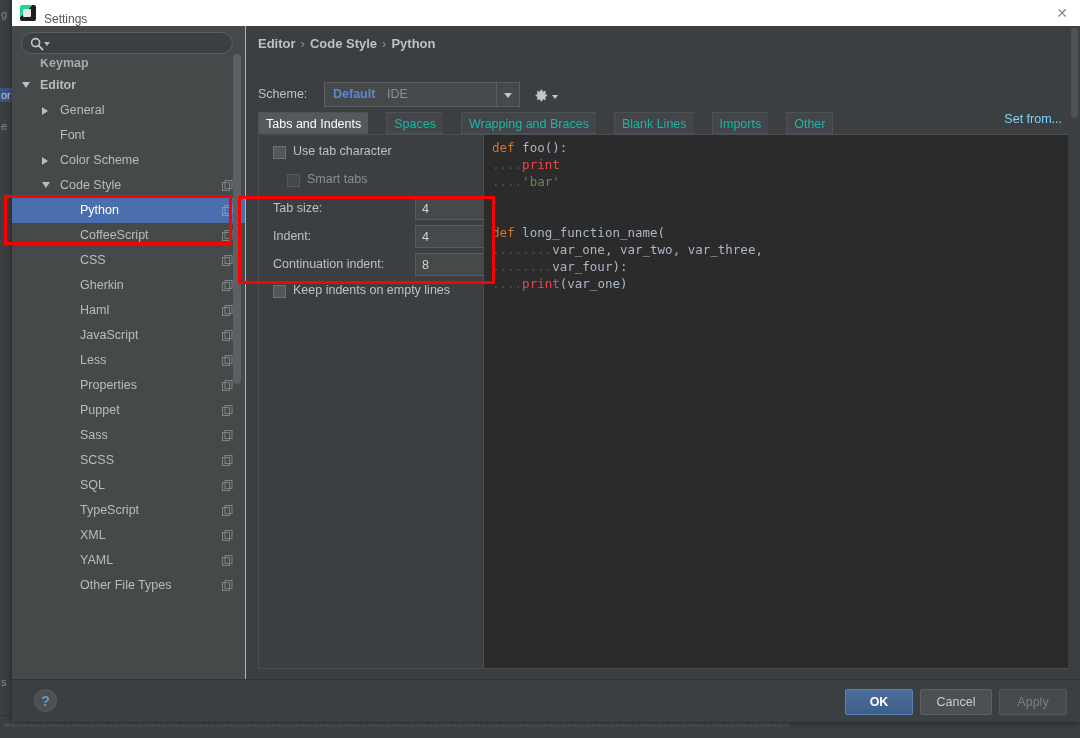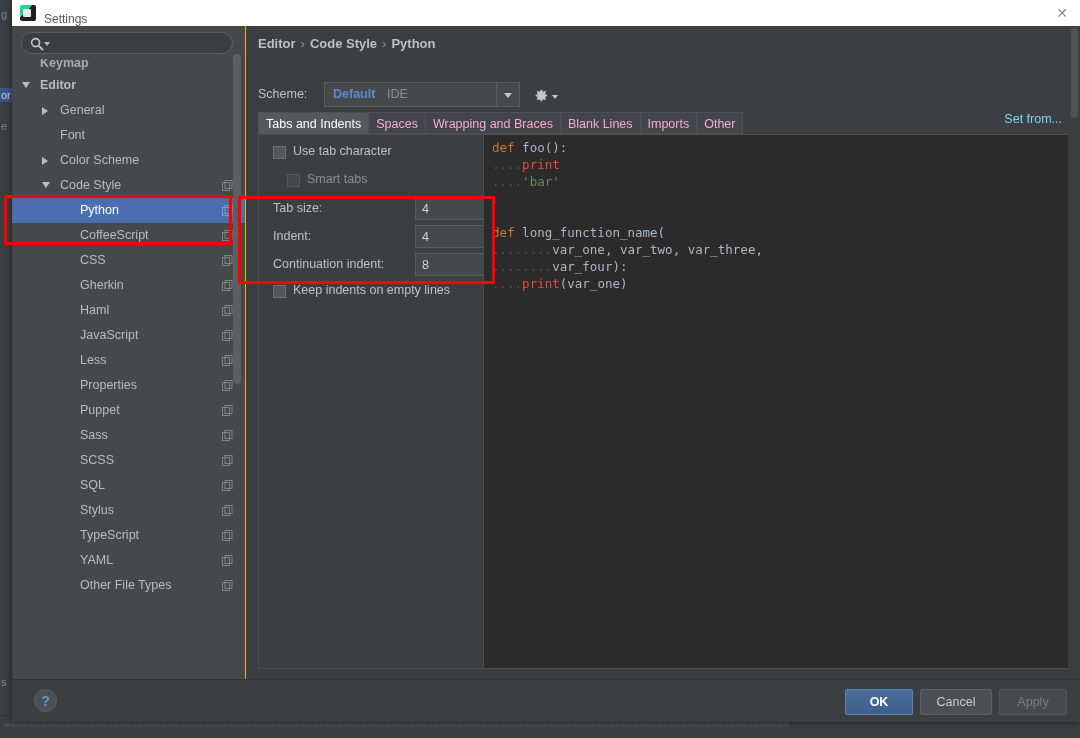--- a/index.html
+++ b/index.html
@@ -273,27 +273,28 @@
     font-size: 12.5px;
     color: #7dd3fc;
     cursor: pointer;
   }
 
   
   .tabs {
     position: absolute; left: 12px; top: 86px;
     height: 22px;
     display: flex;
+    gap: 18px;
   }
   .tab {
     height: 22px;
     line-height: 22px;
     padding: 0 7px;
     font-size: 12.5px;
-    color: #f9a8d4;
+    color: #14b8a6;
     background: #42464a;
     border: 1px solid #4e5255;
     border-right: 0;
     box-sizing: border-box;
     white-space: nowrap;
   }
   .tab:last-child { border-right: 1px solid #4e5255; }
   .tab.active {
     background: #55595c;
     color: #ffffff;
@@ -582,28 +583,28 @@
               </svg>
             </div>
             <div class="tree-row">
               <span class="label" style="left: 68px;">SQL</span>
               <svg class="copy-ico" viewBox="0 0 11 11">
                 <rect x="0.5" y="2.5" width="7" height="8" fill="none" stroke="#cfd3d5"></rect>
                 <rect x="3" y="0.5" width="7" height="8" fill="none" stroke="#cfd3d5"></rect>
               </svg>
             </div>
             <div class="tree-row">
-              <span class="label" style="left: 68px;">Stylus</span>
-              <svg class="copy-ico" viewBox="0 0 11 11">
-                <rect x="0.5" y="2.5" width="7" height="8" fill="none" stroke="#cfd3d5"></rect>
-                <rect x="3" y="0.5" width="7" height="8" fill="none" stroke="#cfd3d5"></rect>
-              </svg>
-            </div>
-            <div class="tree-row">
               <span class="label" style="left: 68px;">TypeScript</span>
+              <svg class="copy-ico" viewBox="0 0 11 11">
+                <rect x="0.5" y="2.5" width="7" height="8" fill="none" stroke="#cfd3d5"></rect>
+                <rect x="3" y="0.5" width="7" height="8" fill="none" stroke="#cfd3d5"></rect>
+              </svg>
+            </div>
+            <div class="tree-row">
+              <span class="label" style="left: 68px;">XML</span>
               <svg class="copy-ico" viewBox="0 0 11 11">
                 <rect x="0.5" y="2.5" width="7" height="8" fill="none" stroke="#cfd3d5"></rect>
                 <rect x="3" y="0.5" width="7" height="8" fill="none" stroke="#cfd3d5"></rect>
               </svg>
             </div>
             <div class="tree-row">
               <span class="label" style="left: 68px;">YAML</span>
               <svg class="copy-ico" viewBox="0 0 11 11">
                 <rect x="0.5" y="2.5" width="7" height="8" fill="none" stroke="#cfd3d5"></rect>
                 <rect x="3" y="0.5" width="7" height="8" fill="none" stroke="#cfd3d5"></rect>

